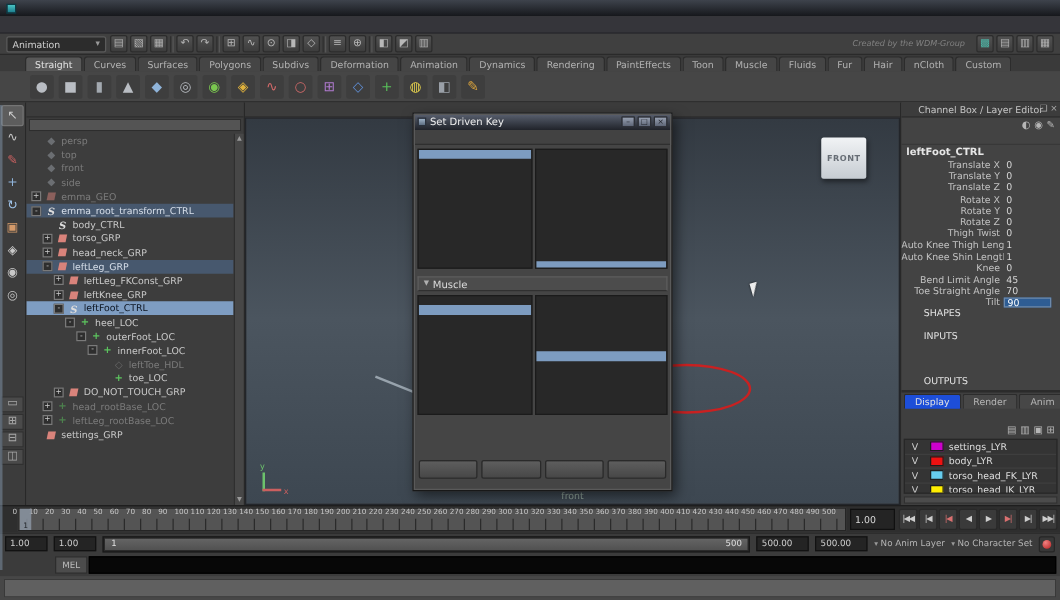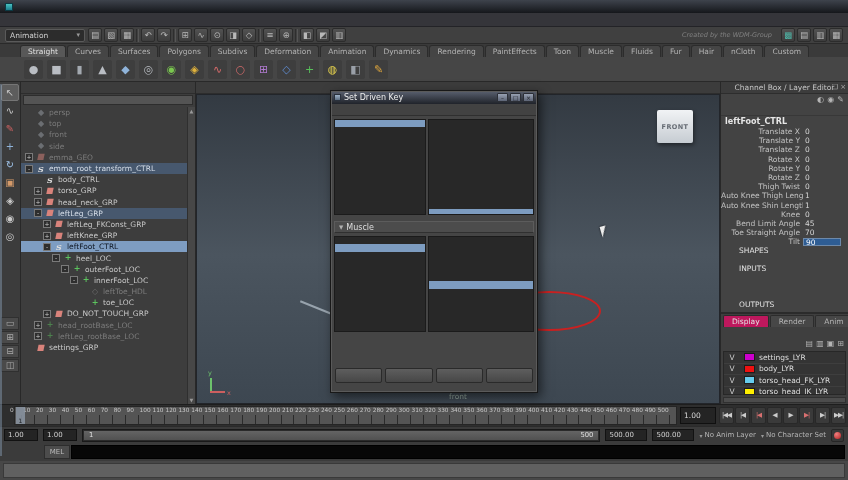--- a/index.html
+++ b/index.html
@@ -112,21 +112,21 @@
   .cb-attr .av{color:#d6d6d6;padding:0 2px;min-width:38px}
   .cb-attr.selected .av{background:#2e5d94;border:1px solid #6d89aa;color:#fff;height:8.6px;line-height:7px}
   .cb-section{height:9px;display:flex;align-items:center;font-size:7.5px;font-weight:normal;color:#e2e2e2;padding-left:18px}
   .cb-entry{height:8.8px;display:flex;align-items:center;font-size:7.5px;color:#d9d9d9;padding-left:8px;white-space:nowrap}
 
   
   .layer-editor{position:absolute;left:0;right:0;bottom:0;height:92px;background:#3f3f3f;border-top:2px solid #2b2b2b}
   .le-tabs{height:13px;display:flex;gap:1px;padding:1px 2px 0}
   .le-tab{padding:0 8px;background:#474747;border:1px solid #2c2c2c;border-bottom:none;border-radius:2px 2px 0 0;
           font-size:7.5px;color:#b5b5b5;display:flex;align-items:center}
-  .le-tab.active{background:#be185d;color:#e2e2e2}
+  .le-tab.active{background:#1d4ed8;color:#e2e2e2}
   .le-menus{height:11px;display:flex;gap:8px;align-items:center;padding:0 5px;font-size:7.5px;color:#c2c2c2}
   .le-icons{height:11px;display:flex;justify-content:flex-end;gap:3px;padding-right:4px;align-items:center}
   .le-icons .g{font-size:8px;color:#b5b5b5;line-height:1}
   .le-list{position:absolute;left:2px;right:2px;top:37px;bottom:9px;background:#343434;border:1px solid #272727;overflow:hidden}
   .le-row{height:11.5px;display:flex;align-items:center;border-bottom:1px solid #3e3e3e;font-size:7.5px}
   .le-v{width:16px;text-align:center;color:#cfcfcf}
   .le-swatch{width:11px;height:8px;margin:0 4px;border:1px solid #1d1d1d}
   .le-name{color:#dedede;white-space:nowrap}
   .le-hscroll{position:absolute;left:2px;right:2px;bottom:1px;height:6px;background:#4c4c4c;border:1px solid #303030}
 

